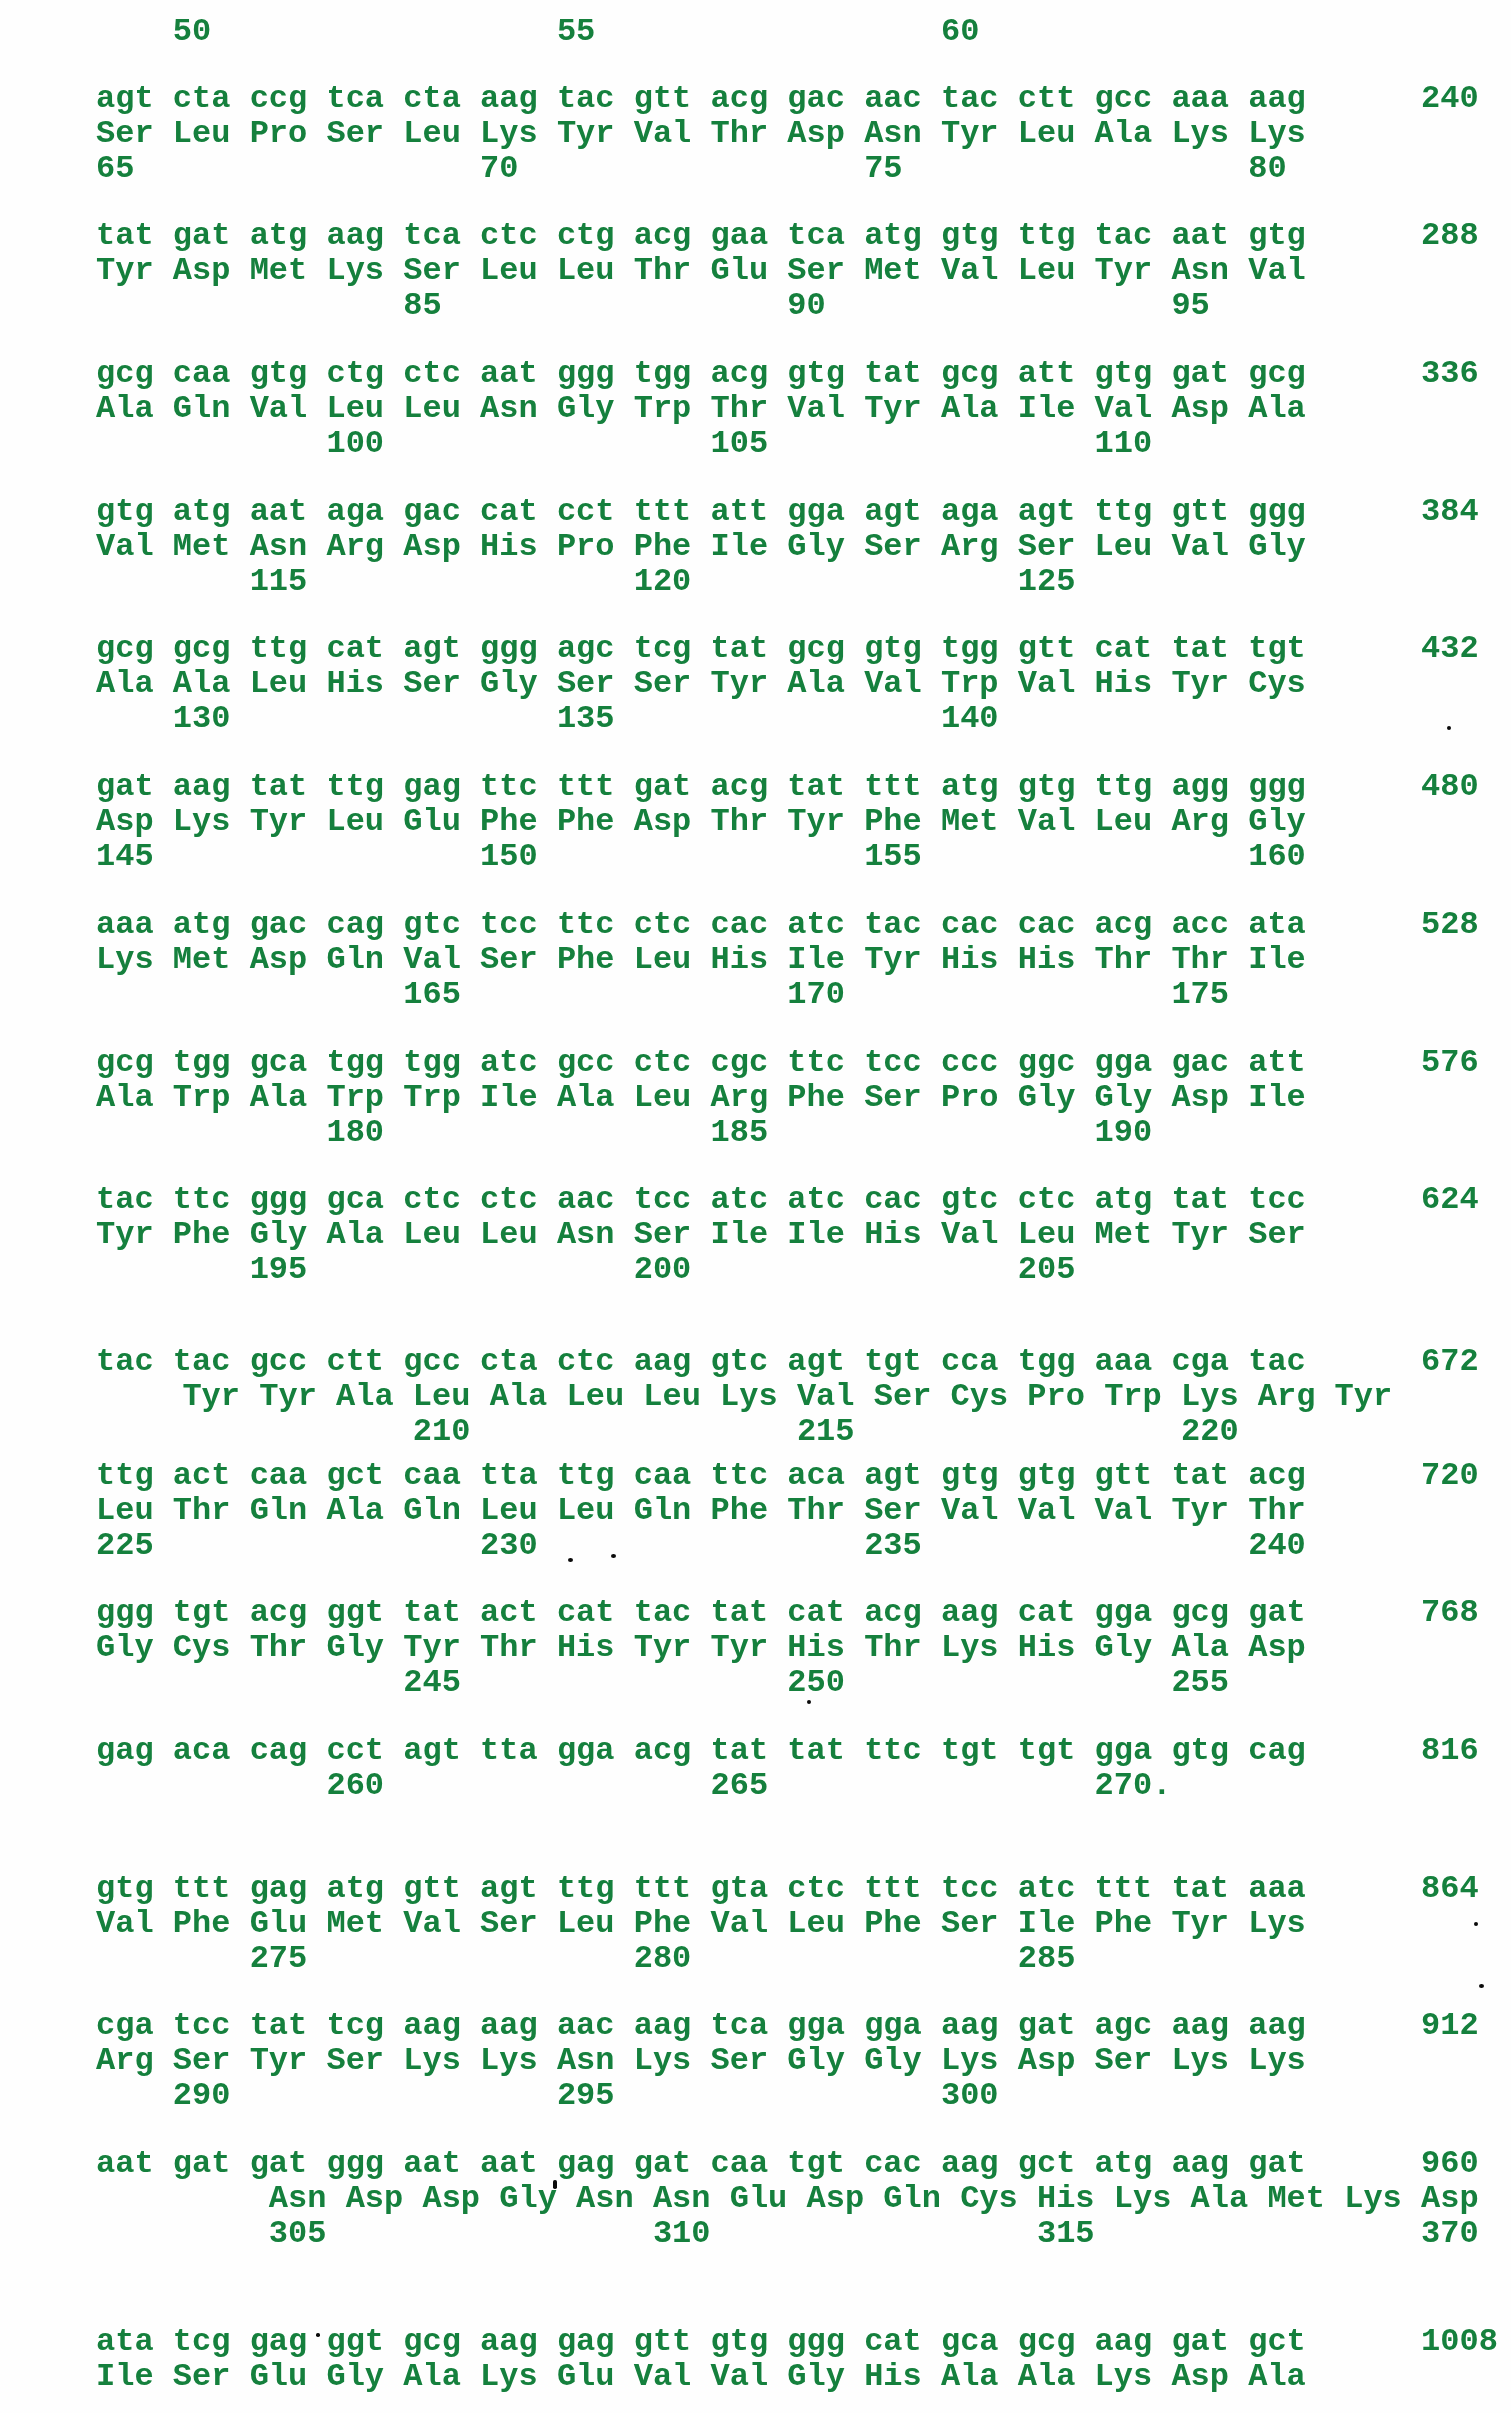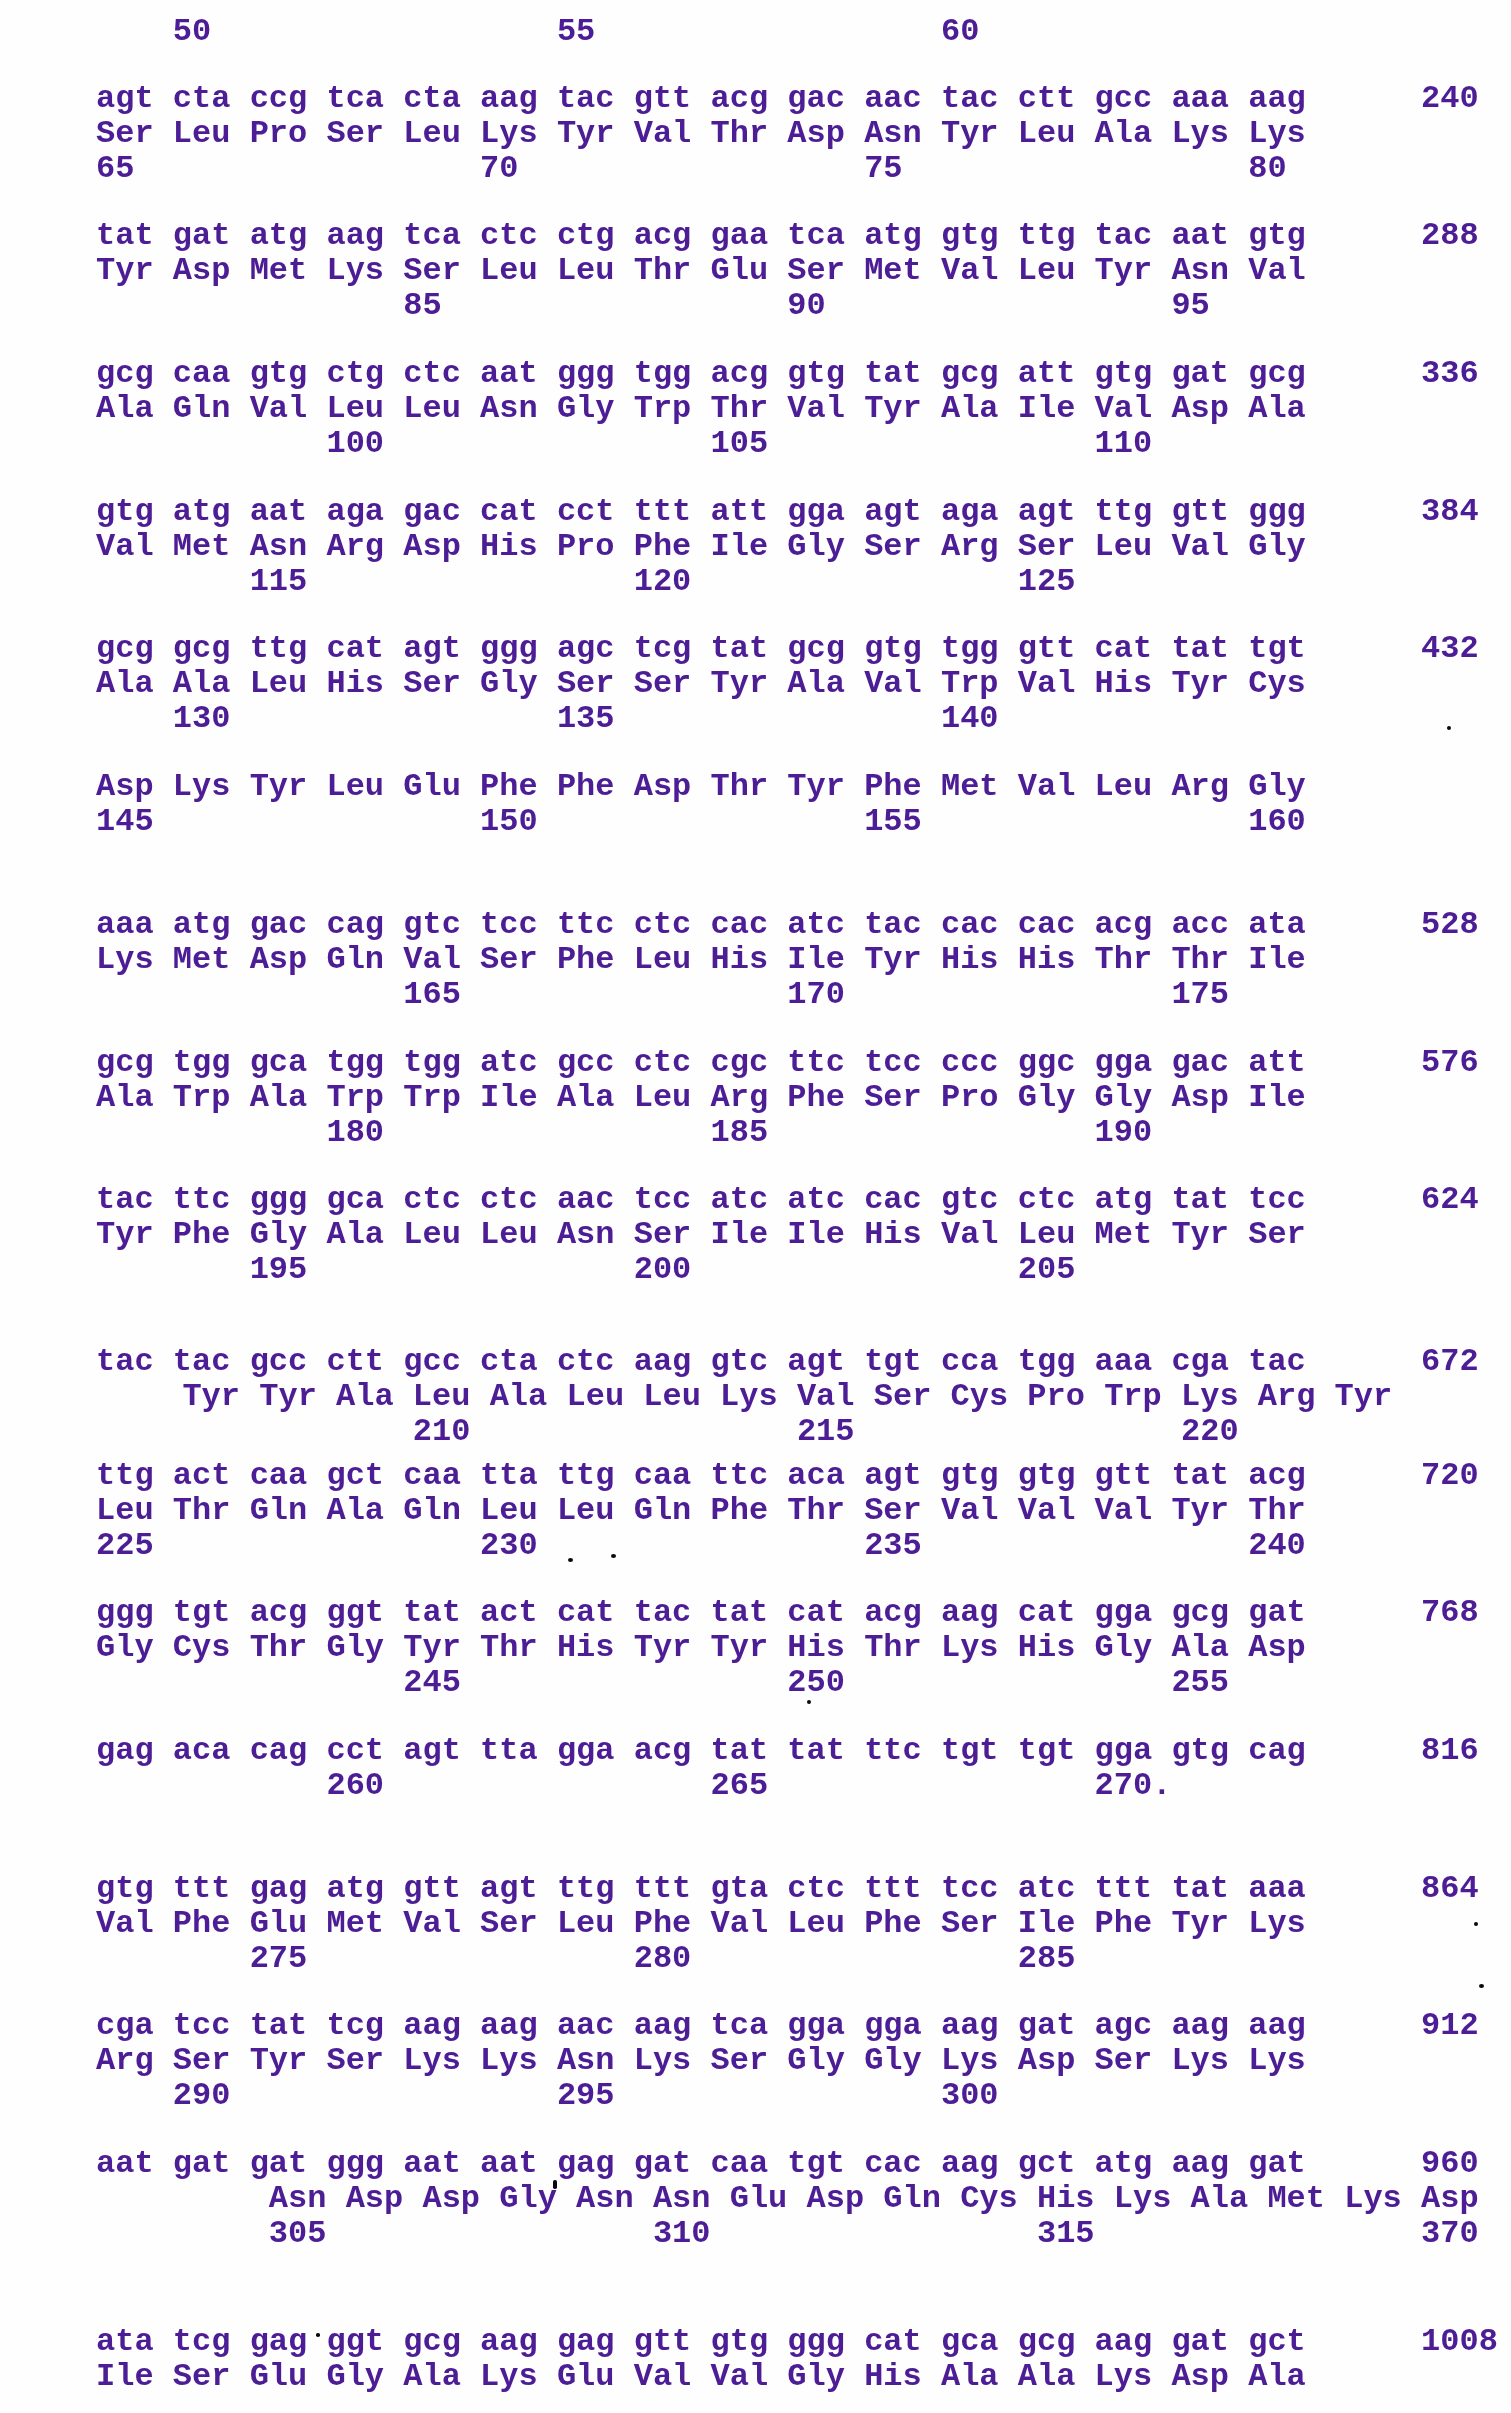--- a/index.html
+++ b/index.html
@@ -21,21 +21,21 @@
     background: #fefefe;
     color: #0a0a0a;
   }
   pre.seq-line {
     margin: 0;
     font-family: "Liberation Mono", "DejaVu Sans Mono", monospace;
     font-size: 32px;
     line-height: 35px;
     font-weight: 700;
     white-space: pre;
-    color: #4c1d95;
+    color: #15803d;
   }
   .header-line {
     position: absolute;
     left: 96px;
     top: 14px;
   }
   .seq-block {
     position: absolute;
     left: 96px;
   }
@@ -70,20 +70,21 @@
         <pre class="seq-line"><span>gtg atg aat aga gac cat cct ttt att gga agt aga agt ttg gtt ggg</span><span>      </span><span>384</span></pre>
         <pre class="seq-line">Val Met Asn Arg Asp His Pro Phe Ile Gly Ser Arg Ser Leu Val Gly</pre>
         <pre class="seq-line">        115                 120                 125</pre>
       </div>
       <div class="seq-block" style="top: 631px;">
         <pre class="seq-line"><span>gcg gcg ttg cat agt ggg agc tcg tat gcg gtg tgg gtt cat tat tgt</span><span>      </span><span>432</span></pre>
         <pre class="seq-line">Ala Ala Leu His Ser Gly Ser Ser Tyr Ala Val Trp Val His Tyr Cys</pre>
         <pre class="seq-line">    130                 135                 140</pre>
       </div>
       <div class="seq-block" style="top: 769px;">
+        <pre class="seq-line"><span>gat aag tat ttg gag ttc ttt gat acg tat ttt atg gtg ttg agg ggg</span><span>      </span><span>480</span></pre>
         <pre class="seq-line">Asp Lys Tyr Leu Glu Phe Phe Asp Thr Tyr Phe Met Val Leu Arg Gly</pre>
         <pre class="seq-line">145                 150                 155                 160</pre>
       </div>
       <div class="seq-block" style="top: 907px;">
         <pre class="seq-line"><span>aaa atg gac cag gtc tcc ttc ctc cac atc tac cac cac acg acc ata</span><span>      </span><span>528</span></pre>
         <pre class="seq-line">Lys Met Asp Gln Val Ser Phe Leu His Ile Tyr His His Thr Thr Ile</pre>
         <pre class="seq-line">                165                 170                 175</pre>
       </div>
       <div class="seq-block" style="top: 1045px;">
         <pre class="seq-line"><span>gcg tgg gca tgg tgg atc gcc ctc cgc ttc tcc ccc ggc gga gac att</span><span>      </span><span>576</span></pre>

